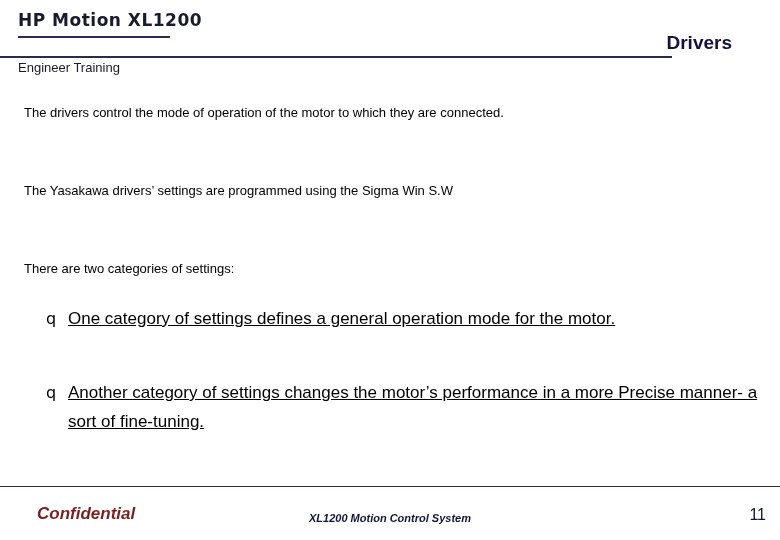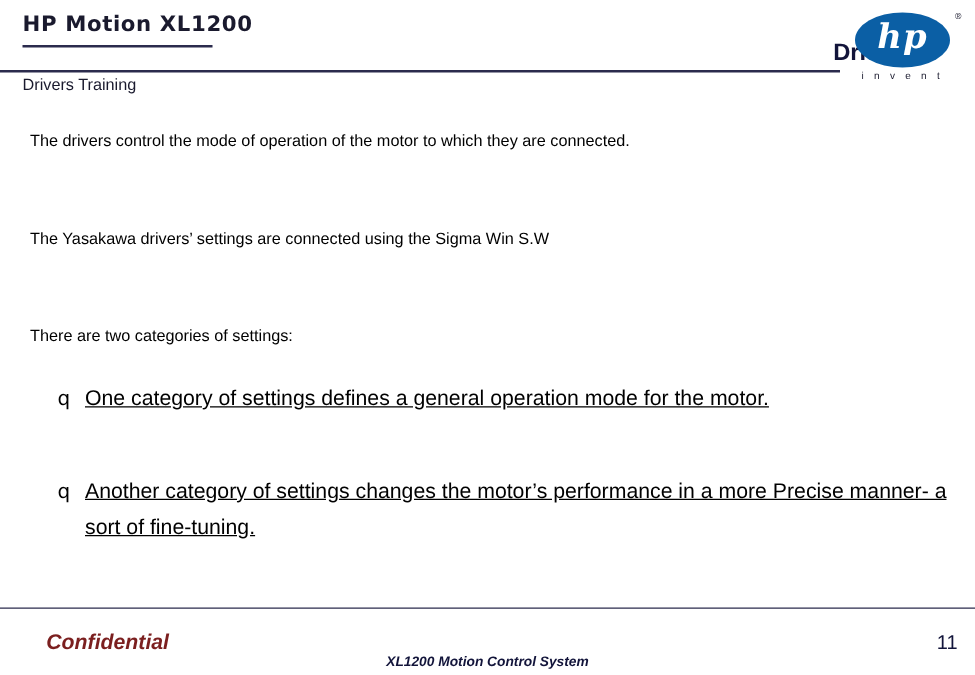--- a/index.html
+++ b/index.html
@@ -179,21 +179,21 @@
     left: 37px;
     top: 504px;
     font-size: 17px;
     font-weight: bold;
     font-style: italic;
     color: #7b1f1f;
   }
   .footer-center {
     position: absolute;
     left: 0;
-    top: 524px;
+    top: 512px;
     width: 780px;
     text-align: center;
     font-size: 11px;
     font-weight: bold;
     font-style: italic;
     color: #12143a;
   }
   .footer-page {
     position: absolute;
     right: 14px;
@@ -201,36 +201,30 @@
     font-size: 16px;
     color: #12143a;
   }
 </style>
 </head>
 <body>
 
 <div class="header">
   <div class="brand-title">HP Motion XL1200</div>
   <div class="brand-rule"></div>
-  <div class="subtitle">Drivers  Training</div>
+  <div class="subtitle">Engineer  Training</div>
   <div class="slide-title">Drivers</div>
   <div class="header-rule"></div>
   <div class="header-rule-gap"></div>
 
-  <div class="hp-logo">
-    <div class="oval"></div>
-    <div class="hp-text">hp</div>
-    <div class="tm">®</div>
-    <div class="invent">i n v e n t</div>
-  </div>
 </div>
 
 <div class="content">
   <div class="para p1">The drivers control the mode of operation of the motor to which they are connected.</div>
-  <div class="para p2">The Yasakawa drivers’ settings are connected using the Sigma Win S.W</div>
+  <div class="para p2">The Yasakawa drivers’ settings are programmed using the Sigma Win S.W</div>
   <div class="para p3">There are two categories of settings:</div>
 
   <div class="bullet b1">
     <span class="bullet-mark">q</span>
     <span class="bullet-text">One category of settings defines a general operation mode for the motor.</span>
   </div>
 
   <div class="bullet b2">
     <span class="bullet-mark">q</span>
     <span class="bullet-text">Another category of settings changes the motor’s performance in a more Precise manner- a sort of fine-tuning.</span>

